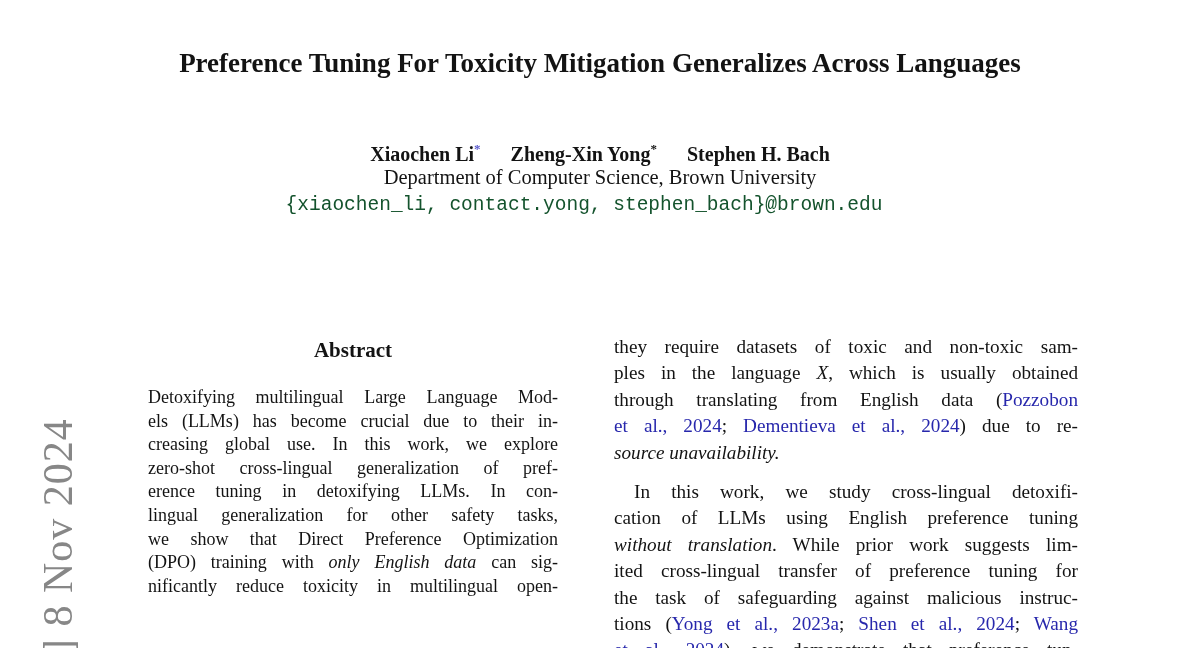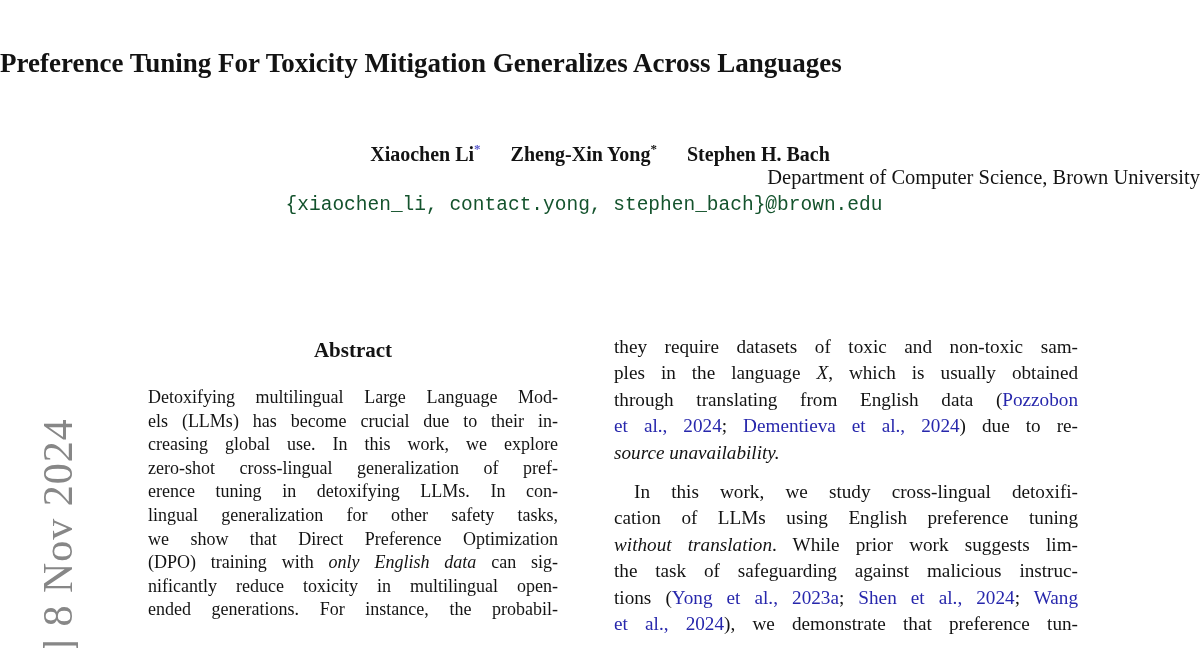--- a/index.html
+++ b/index.html
@@ -12,32 +12,32 @@
   .watermark {
     position:absolute; left:36px; top:653px;
     transform:rotate(-90deg); transform-origin:0 0;
     white-space:nowrap;
     font-size:42px; line-height:44px; color:var(--wm, #878787);
     letter-spacing:1px;
   }
   
   .title {
     position:absolute; top:46px; left:0; width:1200px; margin:0;
-    text-align:left; font-size:27px; line-height:34px; font-weight:bold;
+    text-align:center; font-size:27px; line-height:34px; font-weight:bold;
   }
   .authors {
     position:absolute; top:136px; left:0; width:1200px;
     text-align:center; font-size:20px; line-height:26px; font-weight:bold;
   }
   .author + .author { margin-left:30px; }
   sup.mark { font-size:13px; font-weight:bold; }
   sup.mark.blue { color:var(--fn, #5a5ace); }
   .affil {
     position:absolute; top:164px; left:0; width:1200px;
-    text-align:right; font-size:20.5px; line-height:26px;
+    text-align:center; font-size:20.5px; line-height:26px;
   }
   .email {
     position:absolute; top:192px; left:0; width:1168px;
     text-align:center; font-family:Liberation Mono, monospace;
     font-size:19.5px; line-height:26px; color:#14532d;
   }
   
   .col { position:absolute; }
   .col-left { left:148px; top:337px; width:410px; }
   .col-right { left:614px; top:334px; width:464px; font-size:19.2px; line-height:26.4px; }
@@ -72,33 +72,33 @@
   <div class="abs-body" id="abstract-body">
       <div class="tline"><span>Detoxifying multilingual Large Language Mod-</span></div>
       <div class="tline"><span>els (LLMs) has become crucial due to their in-</span></div>
       <div class="tline"><span>creasing global use. In this work, we explore</span></div>
       <div class="tline"><span>zero-shot cross-lingual generalization of pref-</span></div>
       <div class="tline"><span>erence tuning in detoxifying LLMs. In con-</span></div>
       <div class="tline"><span>lingual generalization for other safety tasks,</span></div>
       <div class="tline"><span>we show that Direct Preference Optimization</span></div>
       <div class="tline"><span>(DPO) training with </span><span class="it">only English data</span><span> can sig-</span></div>
       <div class="tline"><span>nificantly reduce toxicity in multilingual open-</span></div>
-      <div class="tline"><span>ended generations. For instance, the probabil-</span></div>
     </div>
 </section>
 
 <section class="col col-right" id="intro-body">
     <div class="para">
       <div class="tline"><span>they require datasets of toxic and non-toxic sam-</span></div>
       <div class="tline"><span>ples in the language </span><span class="it">X</span><span>, which is usually obtained</span></div>
       <div class="tline"><span>through translating from English data (</span><span class="cite">Pozzobon</span></div>
       <div class="tline"><span class="cite">et al., 2024</span><span>; </span><span class="cite">Dementieva et al., 2024</span><span>) due to re-</span></div>
       <div class="tline last-left"><span>source unavailability.</span></div>
     </div>
     <div class="para">
       <div class="tline indent"><span>In this work, we study cross-lingual detoxifi-</span></div>
       <div class="tline"><span>cation of LLMs using English preference tuning</span></div>
       <div class="tline"><span class="it">without translation</span><span>. While prior work suggests lim-</span></div>
+      <div class="tline"><span>ited cross-lingual transfer of preference tuning for</span></div>
       <div class="tline"><span>the task of safeguarding against malicious instruc-</span></div>
       <div class="tline"><span>tions (</span><span class="cite">Yong et al., 2023a</span><span>; </span><span class="cite">Shen et al., 2024</span><span>; </span><span class="cite">Wang</span></div>
       <div class="tline"><span class="cite">et al., 2024</span><span>), we demonstrate that preference tun-</span></div>
     </div>
   </section>
 
 </body></html>

